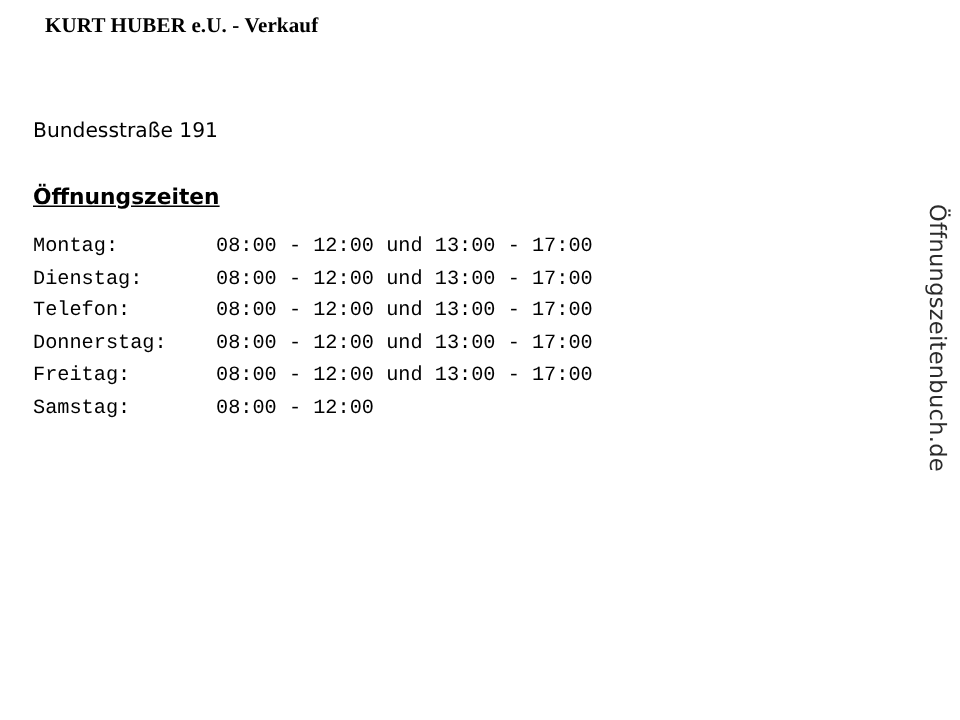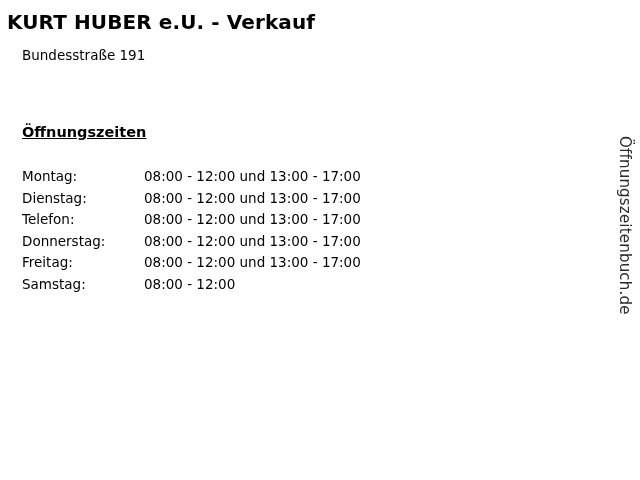--- a/index.html
+++ b/index.html
@@ -19,55 +19,58 @@
   .page {
     position: absolute;
     left: 0;
     top: 0;
     width: 640px;
     height: 480px;
   }
 
   .business-title {
     position: absolute;
-    left: 7px;
+    left: 30px;
     top: 10px;
-    font-size: 20px;
+    font-size: 14px;
     font-weight: bold;
     letter-spacing: 0.1px;
     white-space: nowrap;
+    font-family: Liberation Serif, serif;
   }
 
   .address-block {
     position: absolute;
     left: 22px;
     top: 45px;
     font-size: 13.5px;
     line-height: 21.5px;
   }
   .address-line {
     white-space: nowrap;
+    margin-top: 32px;
   }
 
   .hours-heading {
     position: absolute;
     left: 22px;
     top: 124px;
     font-size: 14.5px;
     font-weight: bold;
     white-space: nowrap;
     text-decoration: underline;
   }
 
   .hours-table {
     position: absolute;
     left: 22px;
-    top: 168px;
+    top: 157px;
     border-collapse: collapse;
     font-size: 13.5px;
+    font-family: Liberation Mono, monospace;
   }
   .hours-table td {
     padding: 0;
     height: 21.5px;
     vertical-align: top;
     white-space: nowrap;
   }
   .day-cell {
     width: 122px;
     padding-right: 4px;

